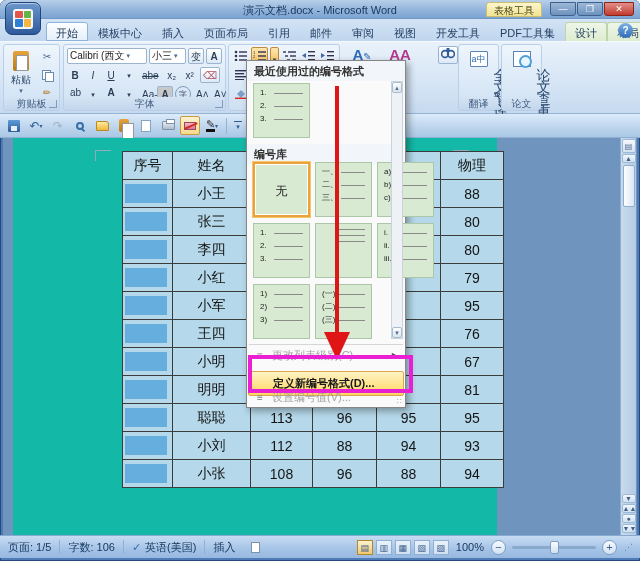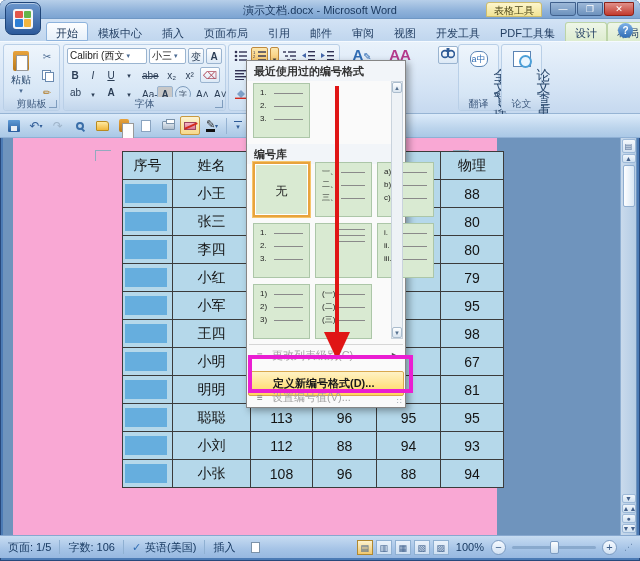--- a/index.html
+++ b/index.html
@@ -57,21 +57,21 @@
   .selbox .arr { font-size:7px; color:#4a6a92; margin-left:2px; }
   .fbtn { min-width:16px; height:16px; border:1px solid transparent; border-radius:2px; font-size:10px; color:#2b3d55; text-align:center; line-height:15px; padding:0 2px; cursor:pointer; background:transparent; }
   .fbtn.framed { border-color:#9ab4d0; background:linear-gradient(#fff,#dce9f6); }
   .grp-para { left:228px; width:112px; }
   .pbtn { width:19px; height:16px; border:1px solid transparent; border-radius:2px; text-align:center; cursor:pointer; position:relative; }
   .pbtn svg { display:block; margin:2px auto; }
   .pbtn.pressed { background:linear-gradient(#fce7ae,#f8c66a); border-color:#c08a3e; }
   .style-btn { position:absolute; top:3px; width:34px; height:26px; text-align:center; font-size:15px; font-weight:bold; cursor:pointer; border:1px solid transparent; border-radius:2px; }
   .bigbtn { width:36px; text-align:center; cursor:pointer; border:1px solid transparent; border-radius:2px; padding-top:3px; }
   .bigbtn .cap { font-size:14px; color:#2c4a6e; line-height:12px;margin-left:32px; }
-  .bookico { width:18px; height:16px; margin:0 auto 2px; background:#fff; border:1px solid #5b84b4; border-radius:7px; font-size:9px; color:#2f6cb4; line-height:15px; }
+  .bookico { width:18px; height:16px; margin:0 auto 2px; background:#fff; border:1px solid #5b84b4; border-radius:1px; font-size:9px; color:#2f6cb4; line-height:15px; }
   .docmag { width:18px; height:16px; margin:0 auto 2px; background:#fff; border:1px solid #5b84b4; position:relative; }
   .docmag::after { content:""; position:absolute; right:-2px; bottom:-2px; width:9px; height:9px; border:2px solid #4da0d8; border-radius:50%; background:rgba(220,240,255,.6); }
 
   
   .qatbar { position:absolute; left:0; top:114px; width:640px; height:24px;
     background:linear-gradient(#dcebfa,#bcd4ec 60%,#aac8e6); border-bottom:1px solid #8fb0d4; display:flex; align-items:center; gap:2px; padding:0 4px; }
   .qbtn { width:20px; height:19px; border:1px solid transparent; border-radius:2px; display:flex; align-items:center; justify-content:center; font-size:12px; color:#2f5b96; cursor:pointer; }
   .qbtn.hl { background:linear-gradient(#fdf3d0,#f6d98c); border-color:#c9993f; }
   .qbtn.disabled { color:#9fb4c9; }
   .floppy { width:12px; height:12px; background:linear-gradient(#5f9bd6,#2a5d9e); border-radius:1px; position:relative; }
@@ -84,21 +84,21 @@
   .mag-ico::after { content:""; position:absolute; right:-3px; bottom:-3px; width:4px; height:2px; background:#3a6ea8; transform:rotate(45deg); }
   .eraser-ico { width:12px; height:8px; background:linear-gradient(#f5b8c8,#d87691); border:1px solid #9c4560; position:relative; }
   .eraser-ico::after { content:""; position:absolute; left:-1px; top:2px; width:14px; height:2px; background:#d42a1e; transform:rotate(-25deg); }
   .pen-ico { font-size:11px; color:#333; border-bottom:3px solid #111; line-height:10px; }
   .qsep { width:1px; height:16px; background:#94b2d2; margin:0 2px; }
   .qat-more { width:14px; height:18px; font-size:7px; color:#2f5b96; text-align:center; cursor:pointer; }
   .qat-more .bar { display:block; width:8px; border-top:1px solid #2f5b96; margin:4px auto 1px; }
 
   
   .docarea { position:absolute; left:3px; top:138px; width:634px; height:397px; background:#6f94bd; overflow:hidden; }
-  .page { position:absolute; left:10px; top:0; width:484px; height:397px; background:#f9a8d4; cursor:text; }
+  .page { position:absolute; left:10px; top:0; width:484px; height:397px; background:#14b8a6; cursor:text; }
   .cropmark { position:absolute; width:16px; height:11px; border-color:#93a9be; }
   .cm-left { left:82px; top:12px; border-left:1px solid #93a9be; border-top:1px solid #93a9be; }
   .cm-right { right:28px; top:12px; border-right:1px solid #93a9be; border-top:1px solid #93a9be; }
   table.score { position:absolute; left:109px; top:13px; width:381px; border-collapse:collapse; table-layout:fixed; }
   table.score td { border:1px solid #3b3b3b; height:28px; font-size:14px; color:#141414; text-align:center; background:#b5d8ea; overflow:hidden; }
   .sel-block { width:42px; height:19px; background:#66aede; margin:0 2px; }
   
   .vscroll { position:absolute; right:1px; top:0; width:16px; height:397px; background:linear-gradient(90deg,#c9daec,#b3cbe4); border-left:1px solid #8fafd2; }
   .vs-btn { width:14px; margin:1px auto; text-align:center; font-size:7px; color:#44618c; background:linear-gradient(#f2f7fc,#cfe0f0); border:1px solid #9db9d8; border-radius:2px; cursor:pointer; }
   .vs-thumb { width:12px; height:42px; margin:2px auto; background:linear-gradient(90deg,#fdfeff,#d9e7f4); border:1px solid #90aed0; border-radius:2px; cursor:grab; }
@@ -459,21 +459,21 @@
               <td>95</td>
             </tr>
             <tr>
               <td>
                 <div class="sel-block"></div>
               </td>
               <td>王四</td>
               <td></td>
               <td></td>
               <td></td>
-              <td>98</td>
+              <td>76</td>
             </tr>
             <tr>
               <td>
                 <div class="sel-block"></div>
               </td>
               <td>小明</td>
               <td></td>
               <td></td>
               <td></td>
               <td>67</td>

